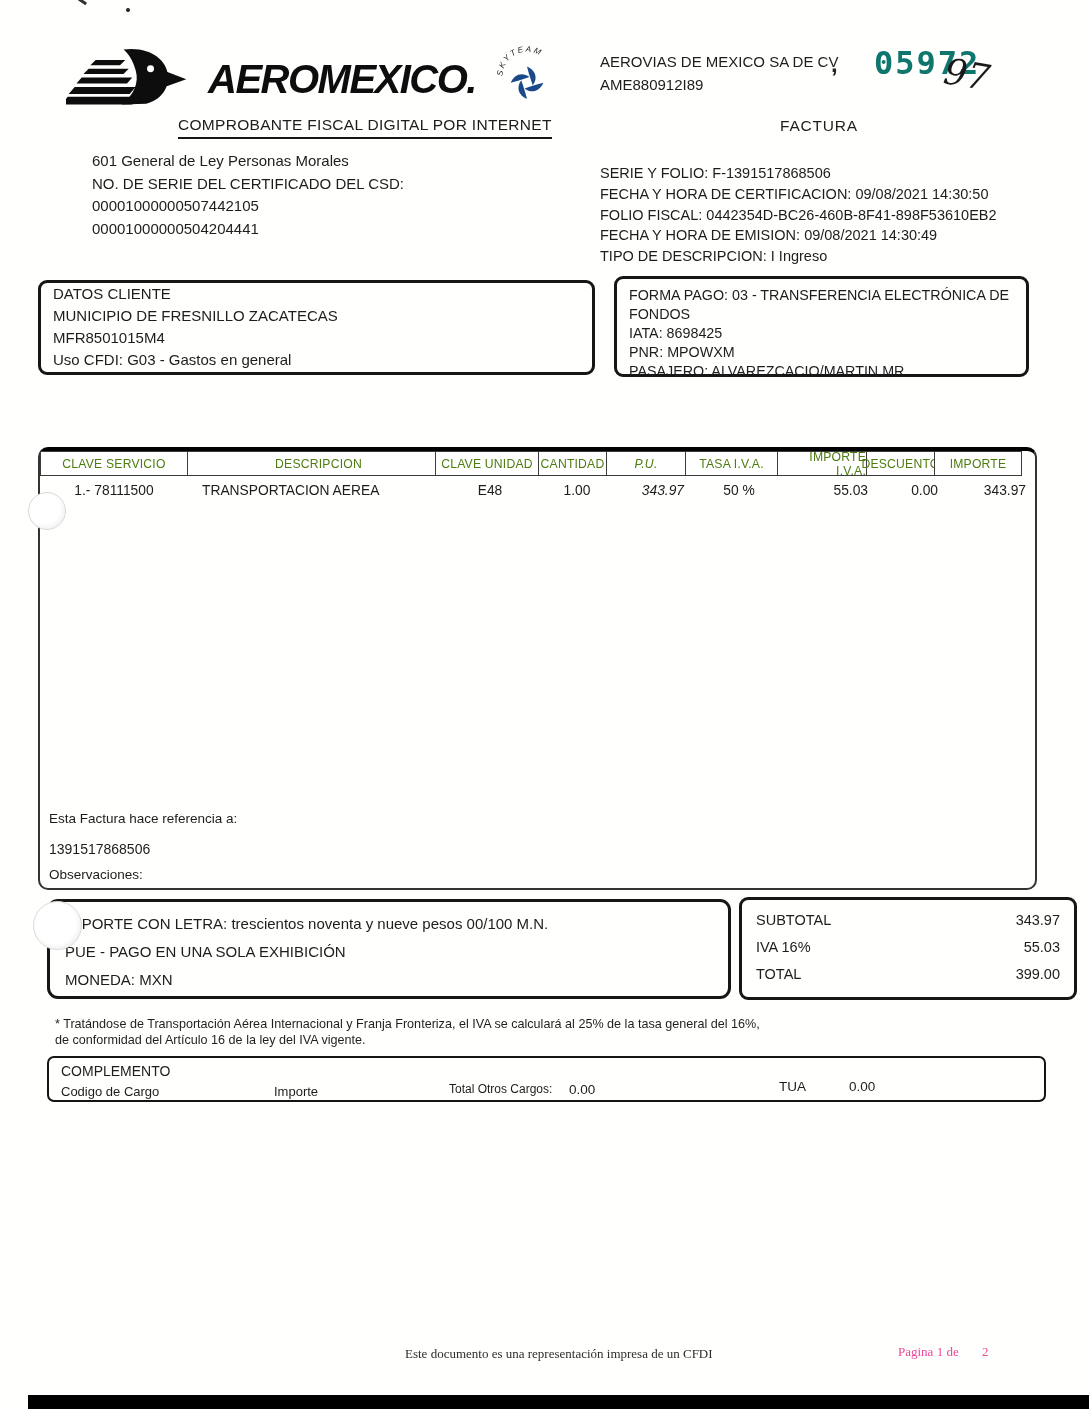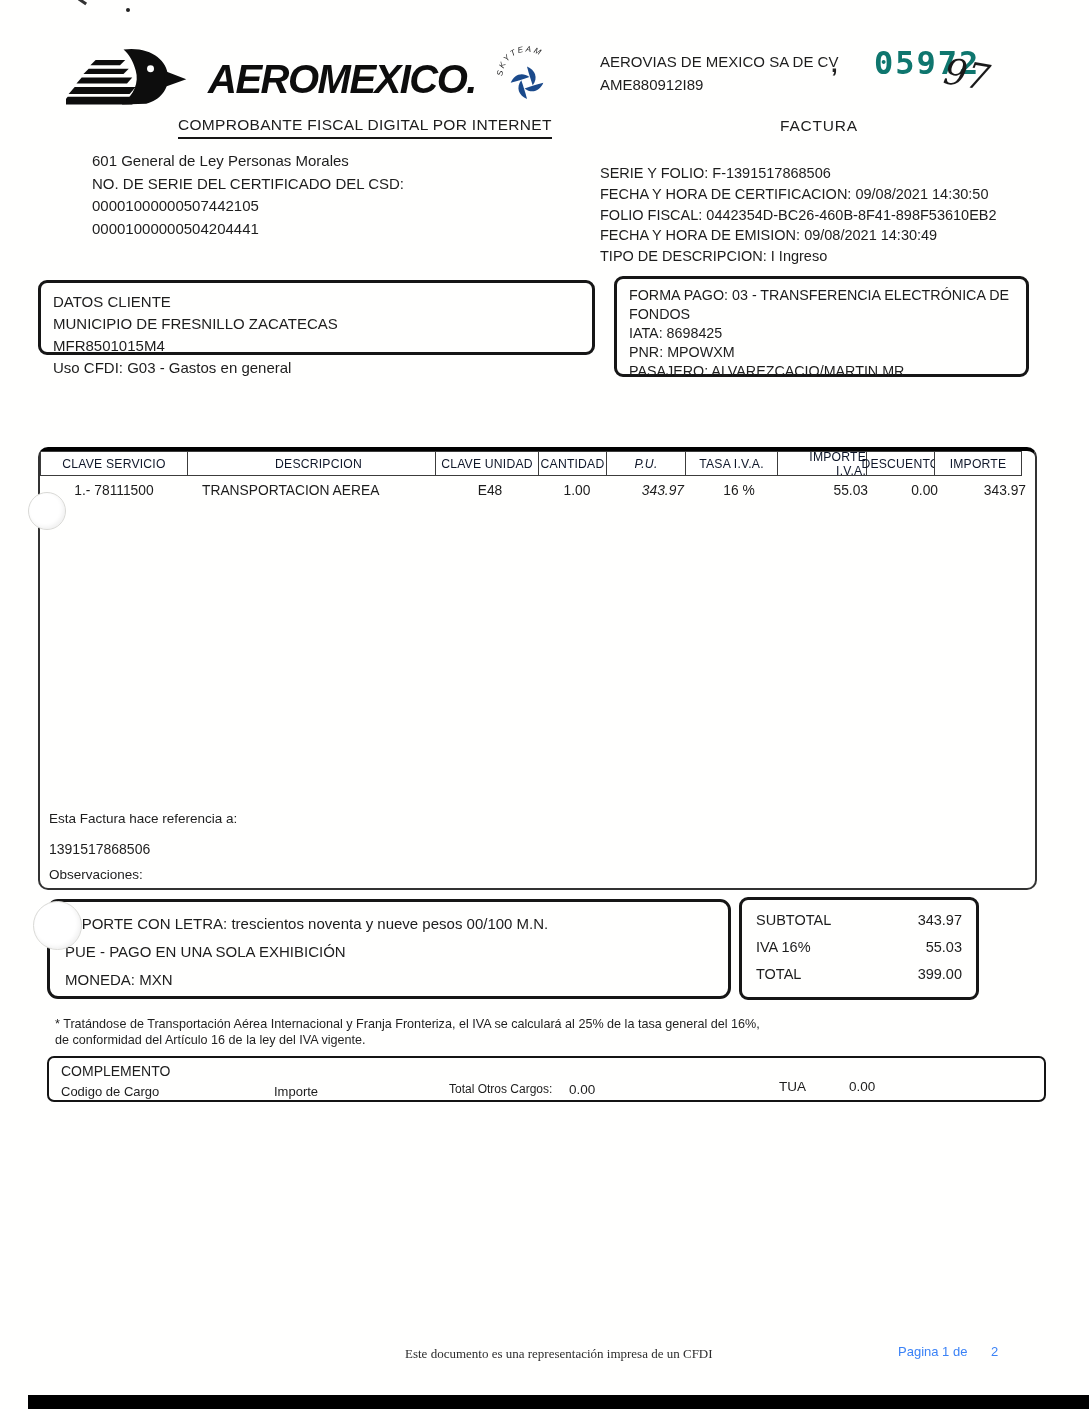--- a/index.html
+++ b/index.html
@@ -19,60 +19,60 @@
   .company{left:600px;top:50px;font-size:15px;line-height:23px;}
   .doc-type{left:780px;top:117px;font-size:15.5px;letter-spacing:.8px;}
   .stamp-number{left:874px;top:44px;font-family:"DejaVu Sans Mono",monospace;font-size:32px;font-weight:600;letter-spacing:2px;color:#0f766e;}
   .stamp-hand{left:944px;top:54px;font-family:"DejaVu Serif",serif;font-style:italic;font-size:36px;transform:rotate(10deg);color:#1a1a1a;}
   .stamp-mark{left:831px;top:50px;font-size:24px;font-weight:700;color:#222;}
   
   .issuer{left:92px;top:150px;font-size:15px;line-height:22.5px;}
   .fiscal{left:600px;top:163px;font-size:14.5px;line-height:20.8px;}
   
   .box{border:3px solid #161616;border-radius:9px;background:transparent;}
-  .client-box{left:38px;top:280px;width:557px;height:75px;padding:8px 12px;font-size:15px;line-height:22px;box-sizing:border-box;}
+  .client-box{left:38px;top:280px;width:557px;height:95px;padding:0 12px;font-size:15px;line-height:22px;box-sizing:border-box;}
   .payment-box{left:614px;top:276px;width:415px;height:101px;padding:7px 12px;font-size:14.3px;line-height:19px;box-sizing:border-box;}
   
   .table-box{left:38px;top:447px;width:999px;height:443px;border:2px solid #333;border-top:4px solid #000;border-radius:10px;box-sizing:border-box;}
   .thead{display:flex;}
   .hcell{border:1.5px solid #3c3c3c;margin-left:-1.5px;height:25px;display:flex;align-items:center;justify-content:center;
-         font-size:12.2px;letter-spacing:.2px;color:#0f172a;box-sizing:border-box;background:#fff;}
+         font-size:12.2px;letter-spacing:.2px;color:#4d7c0f;box-sizing:border-box;background:#fff;}
   .hcell:first-child{margin-left:0;}
   .trow{display:flex;margin-top:7px;font-size:13.8px;color:#1c1c1c;}
   .tcell{box-sizing:border-box;padding:0 8px;}
   .c0{width:148px;text-align:center;}
   .c1{width:250px;text-align:left;padding-left:14px;}
   .c2{width:104px;text-align:center;}
   .c3{width:70px;text-align:center;}
   .c4{width:80px;text-align:right;font-style:italic;}
   .c5{width:94px;text-align:center;}
   .c6{width:90px;text-align:right;}
   .c7{width:70px;text-align:right;}
   .c8{width:88px;text-align:right;}
   .ref-label{left:9px;top:360px;font-size:13.5px;}
   .ref-value{left:9px;top:390px;font-size:14px;}
   .ref-obs{left:9px;top:416px;font-size:13.5px;}
   
   .amount-box{left:47px;top:899px;width:684px;height:100px;border-radius:11px;padding:13px 15px;font-size:15px;box-sizing:border-box;}
   .amount-box .line{margin-bottom:11px;}
-  .totals-box{left:739px;top:897px;width:240px;height:103px;padding:12px 14px;box-sizing:border-box;border-radius:9px;}
+  .totals-box{left:739px;top:897px;width:338px;height:103px;padding:12px 14px;box-sizing:border-box;border-radius:9px;}
   .trow2{display:flex;justify-content:space-between;font-size:14.5px;margin-bottom:11px;}
   
   .note{left:55px;top:1016px;width:705px;font-size:12.6px;line-height:16px;color:#1f1f1f;}
   .comp-box{left:47px;top:1056px;width:999px;height:46px;border:2.5px solid #141414;border-radius:7px;box-sizing:border-box;}
   .comp-title{left:12px;top:5px;font-size:14px;}
   .comp-codigo{left:12px;top:26px;font-size:13px;}
   .comp-importe{left:225px;top:26px;font-size:13px;}
   .comp-total-label{left:400px;top:24px;font-size:12px;}
   .comp-total-value{left:520px;top:24px;font-size:13.5px;}
   .comp-tua-label{left:730px;top:21px;font-size:13.5px;}
   .comp-tua-value{left:800px;top:21px;font-size:13.5px;}
   
   .footer-note{left:405px;top:1346px;font-family:"Liberation Serif",serif;font-size:13px;color:#2d2d2d;}
-  .footer-page{left:898px;top:1344px;font-family:Liberation Sans, sans-serif;font-size:13px;color:#3b82f6;}
+  .footer-page{left:898px;top:1344px;font-family:Liberation Serif, serif;font-size:13px;color:#ec4899;}
   .footer-page .num{margin-left:20px;}
   .scan-bar{left:28px;top:1395px;width:1061px;height:14px;background:#000;}
   
   .hole{border-radius:50%;background:#fff;border:1px solid #d9d9d6;box-shadow:inset -2px -2px 4px rgba(0,0,0,.06);}
   .hole1{left:28px;top:492px;width:36px;height:36px;}
   .hole2{left:33px;top:901px;width:47px;height:47px;}
   .speck1{left:126px;top:8px;width:4px;height:4px;background:#222;border-radius:50%;}
   .speck2{left:78px;top:0px;width:9px;height:3px;background:#333;transform:rotate(35deg);}
 </style>
 </head>
@@ -171,21 +171,21 @@
       <div class="hcell c6">IMPORTE I.V.A.</div>
       <div class="hcell c7">DESCUENTO</div>
       <div class="hcell c8">IMPORTE</div>
     </div>
     <div class="trow">
       <div class="tcell c0">1.- 78111500</div>
       <div class="tcell c1">TRANSPORTACION AEREA</div>
       <div class="tcell c2">E48</div>
       <div class="tcell c3">1.00</div>
       <div class="tcell c4">343.97</div>
-      <div class="tcell c5">16 %</div>
+      <div class="tcell c5">50 %</div>
       <div class="tcell c6">55.03</div>
       <div class="tcell c7">0.00</div>
       <div class="tcell c8">343.97</div>
     </div>
     <div class="abs ref-label">Esta Factura hace referencia a:</div>
     <div class="abs ref-value">1391517868506</div>
     <div class="abs ref-obs">Observaciones:</div>
   </div>
 
   <div class="abs box amount-box">

